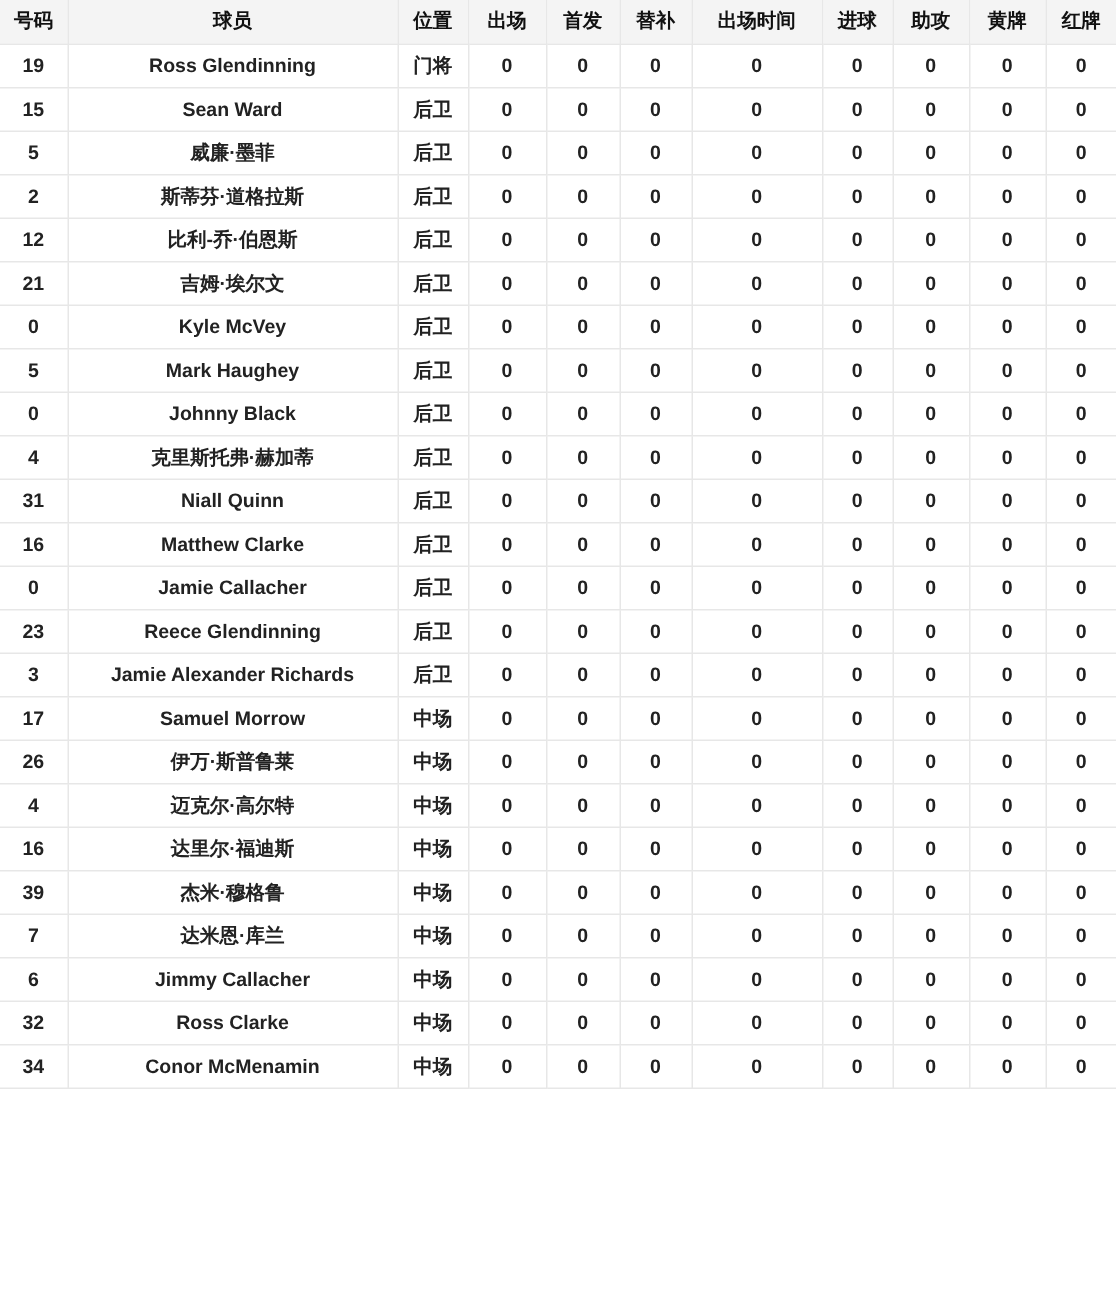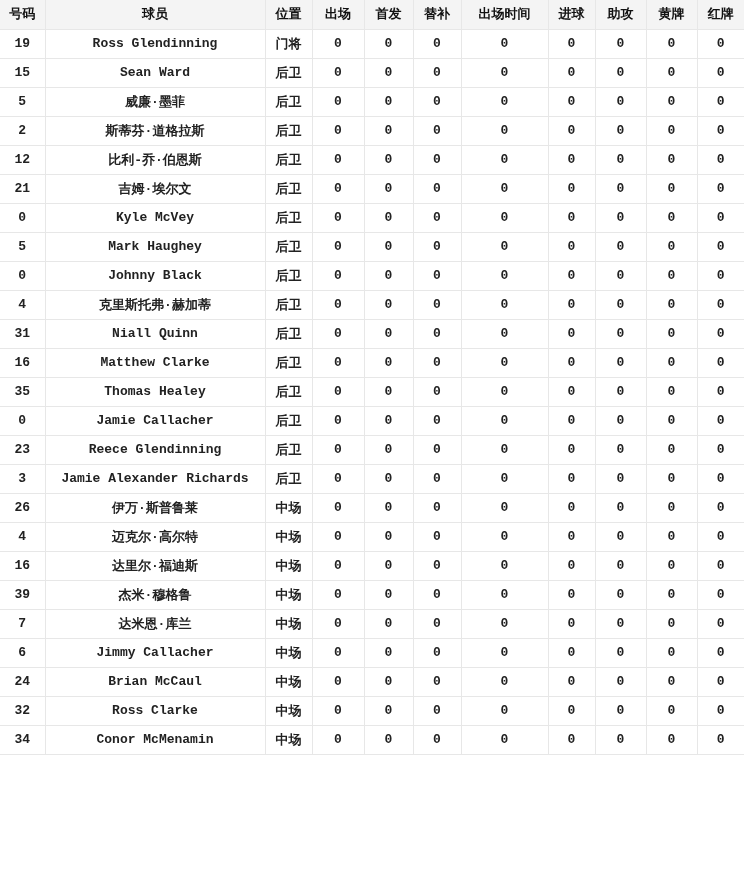--- a/index.html
+++ b/index.html
@@ -5,21 +5,20 @@
   * { box-sizing: border-box; margin: 0; padding: 0; }
   html, body {
     width: 745px;
     background: #ffffff;
     font-family: "Liberation Sans", "DejaVu Sans", sans-serif;
   }
   table.stats-table {
     width: 744px;
     border-collapse: collapse;
     table-layout: fixed;
-    font-family: Liberation Mono, monospace;
   }
   table.stats-table th, table.stats-table td {
     border: 1px solid #e7e7e7;
     text-align: center;
     vertical-align: middle;
     font-size: 13px;
     font-weight: bold;
     color: #222222;
     height: 29px;
     padding: 0 2px;
@@ -220,33 +219,20 @@
         <td>0</td>
         <td>0</td>
         <td>0</td>
         <td>0</td>
         <td>0</td>
         <td>0</td>
         <td>0</td>
         <td>0</td>
       </tr>
       <tr>
-        <td>35</td>
-        <td>Thomas Healey</td>
-        <td>后卫</td>
-        <td>0</td>
-        <td>0</td>
-        <td>0</td>
-        <td>0</td>
-        <td>0</td>
-        <td>0</td>
-        <td>0</td>
-        <td>0</td>
-      </tr>
-      <tr>
         <td>0</td>
         <td>Jamie Callacher</td>
         <td>后卫</td>
         <td>0</td>
         <td>0</td>
         <td>0</td>
         <td>0</td>
         <td>0</td>
         <td>0</td>
         <td>0</td>
@@ -272,20 +258,33 @@
         <td>0</td>
         <td>0</td>
         <td>0</td>
         <td>0</td>
         <td>0</td>
         <td>0</td>
         <td>0</td>
         <td>0</td>
       </tr>
       <tr>
+        <td>17</td>
+        <td>Samuel Morrow</td>
+        <td>中场</td>
+        <td>0</td>
+        <td>0</td>
+        <td>0</td>
+        <td>0</td>
+        <td>0</td>
+        <td>0</td>
+        <td>0</td>
+        <td>0</td>
+      </tr>
+      <tr>
         <td>26</td>
         <td>伊万·斯普鲁莱</td>
         <td>中场</td>
         <td>0</td>
         <td>0</td>
         <td>0</td>
         <td>0</td>
         <td>0</td>
         <td>0</td>
         <td>0</td>
@@ -339,33 +338,20 @@
         <td>0</td>
         <td>0</td>
         <td>0</td>
         <td>0</td>
         <td>0</td>
         <td>0</td>
       </tr>
       <tr>
         <td>6</td>
         <td>Jimmy Callacher</td>
-        <td>中场</td>
-        <td>0</td>
-        <td>0</td>
-        <td>0</td>
-        <td>0</td>
-        <td>0</td>
-        <td>0</td>
-        <td>0</td>
-        <td>0</td>
-      </tr>
-      <tr>
-        <td>24</td>
-        <td>Brian McCaul</td>
         <td>中场</td>
         <td>0</td>
         <td>0</td>
         <td>0</td>
         <td>0</td>
         <td>0</td>
         <td>0</td>
         <td>0</td>
         <td>0</td>
       </tr>

